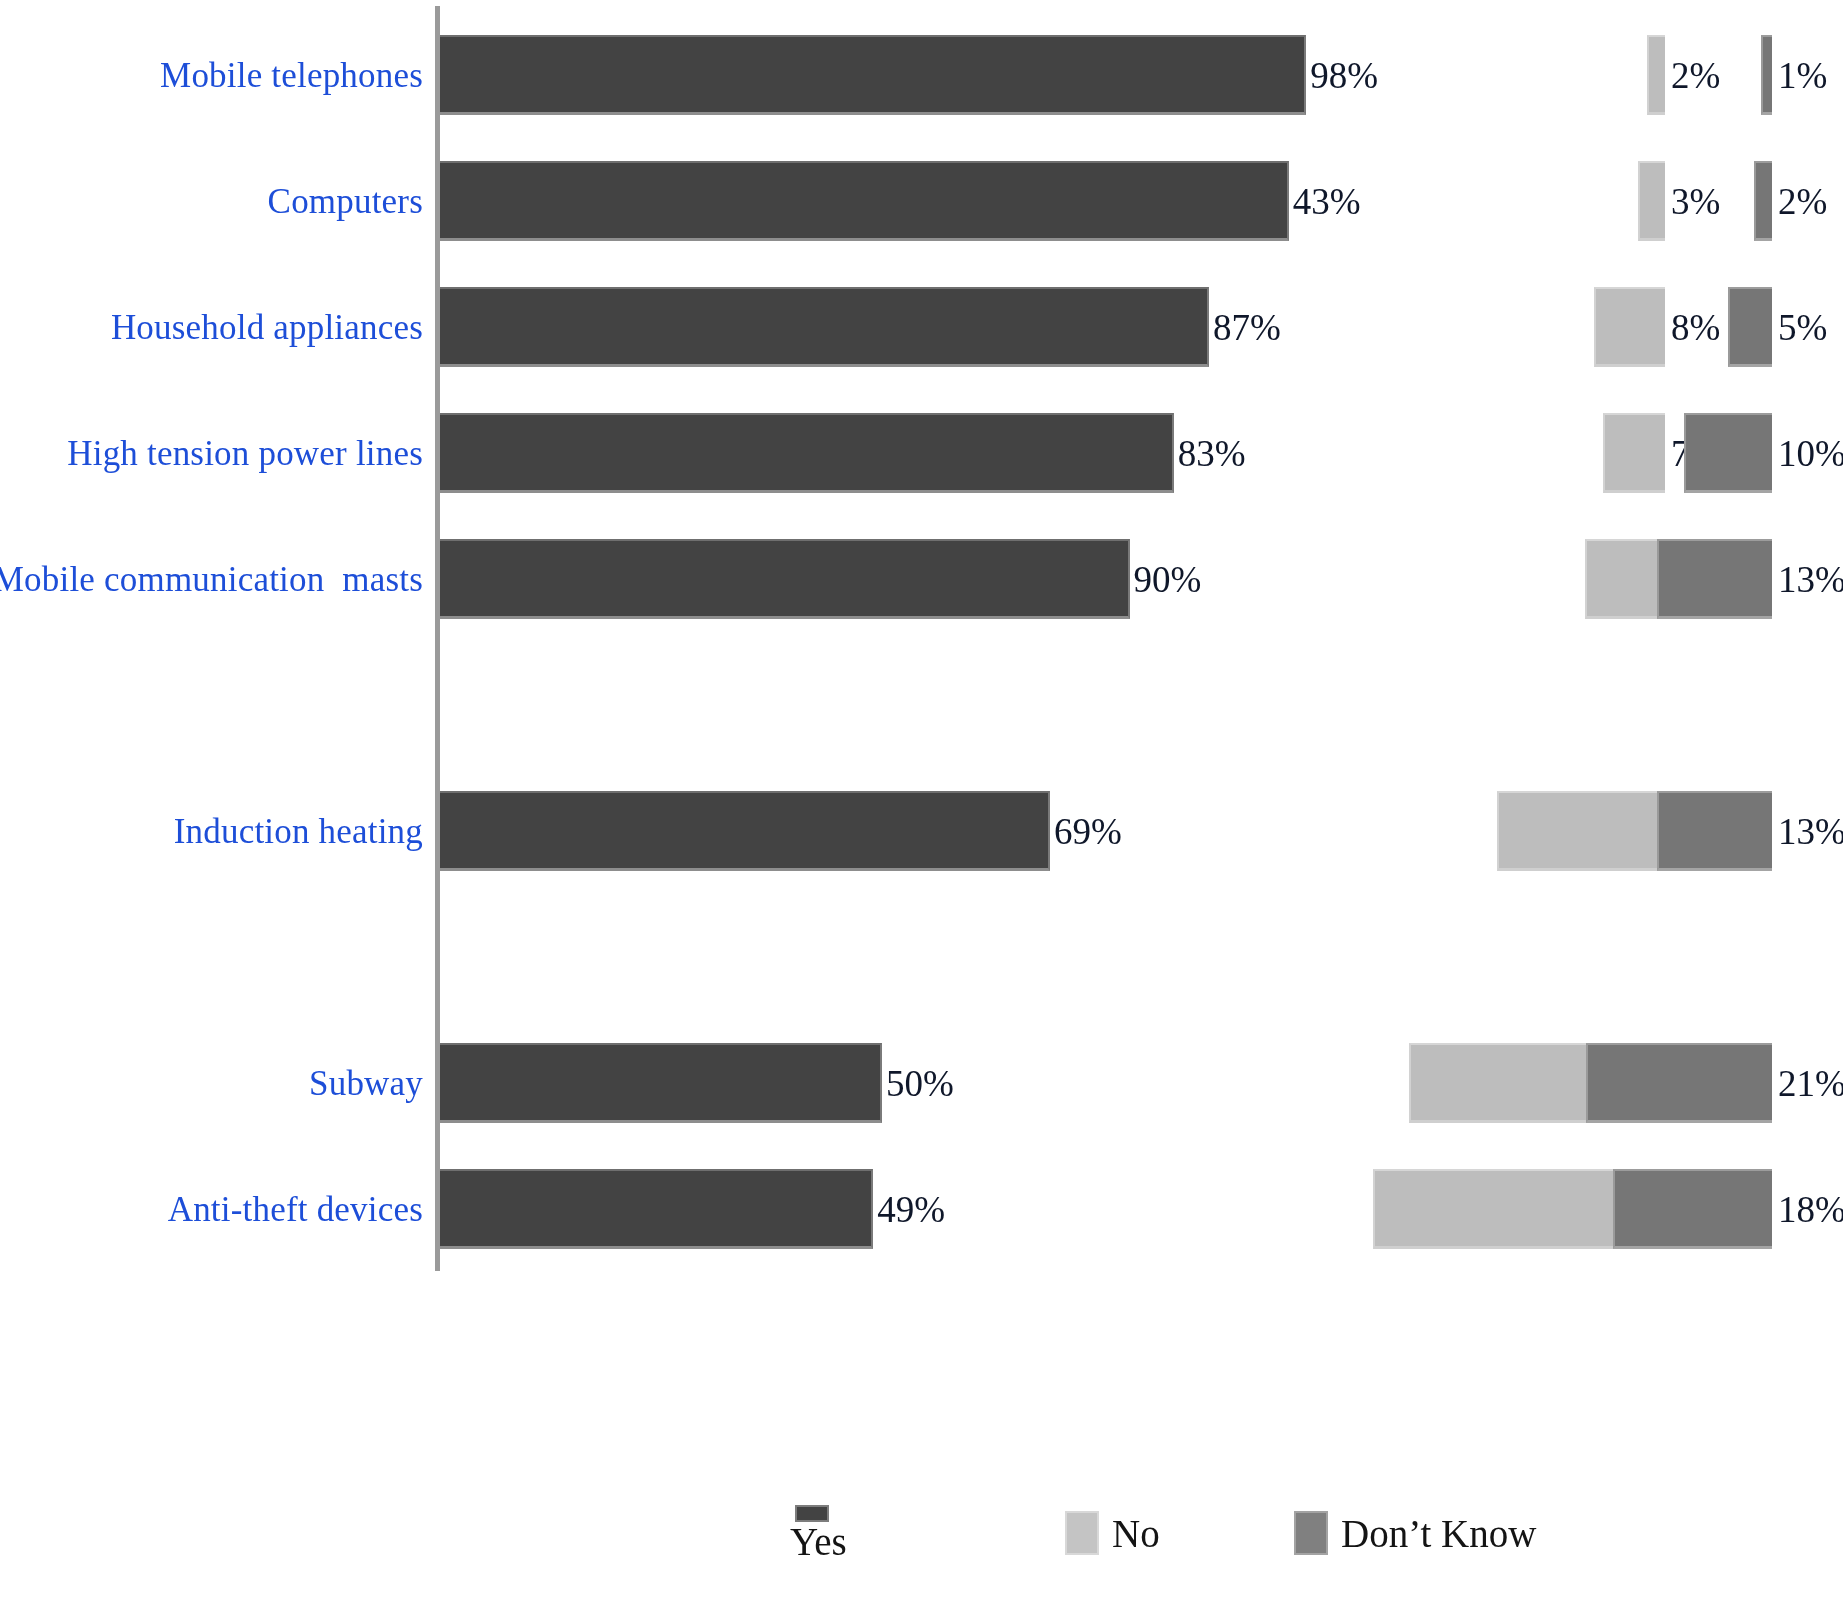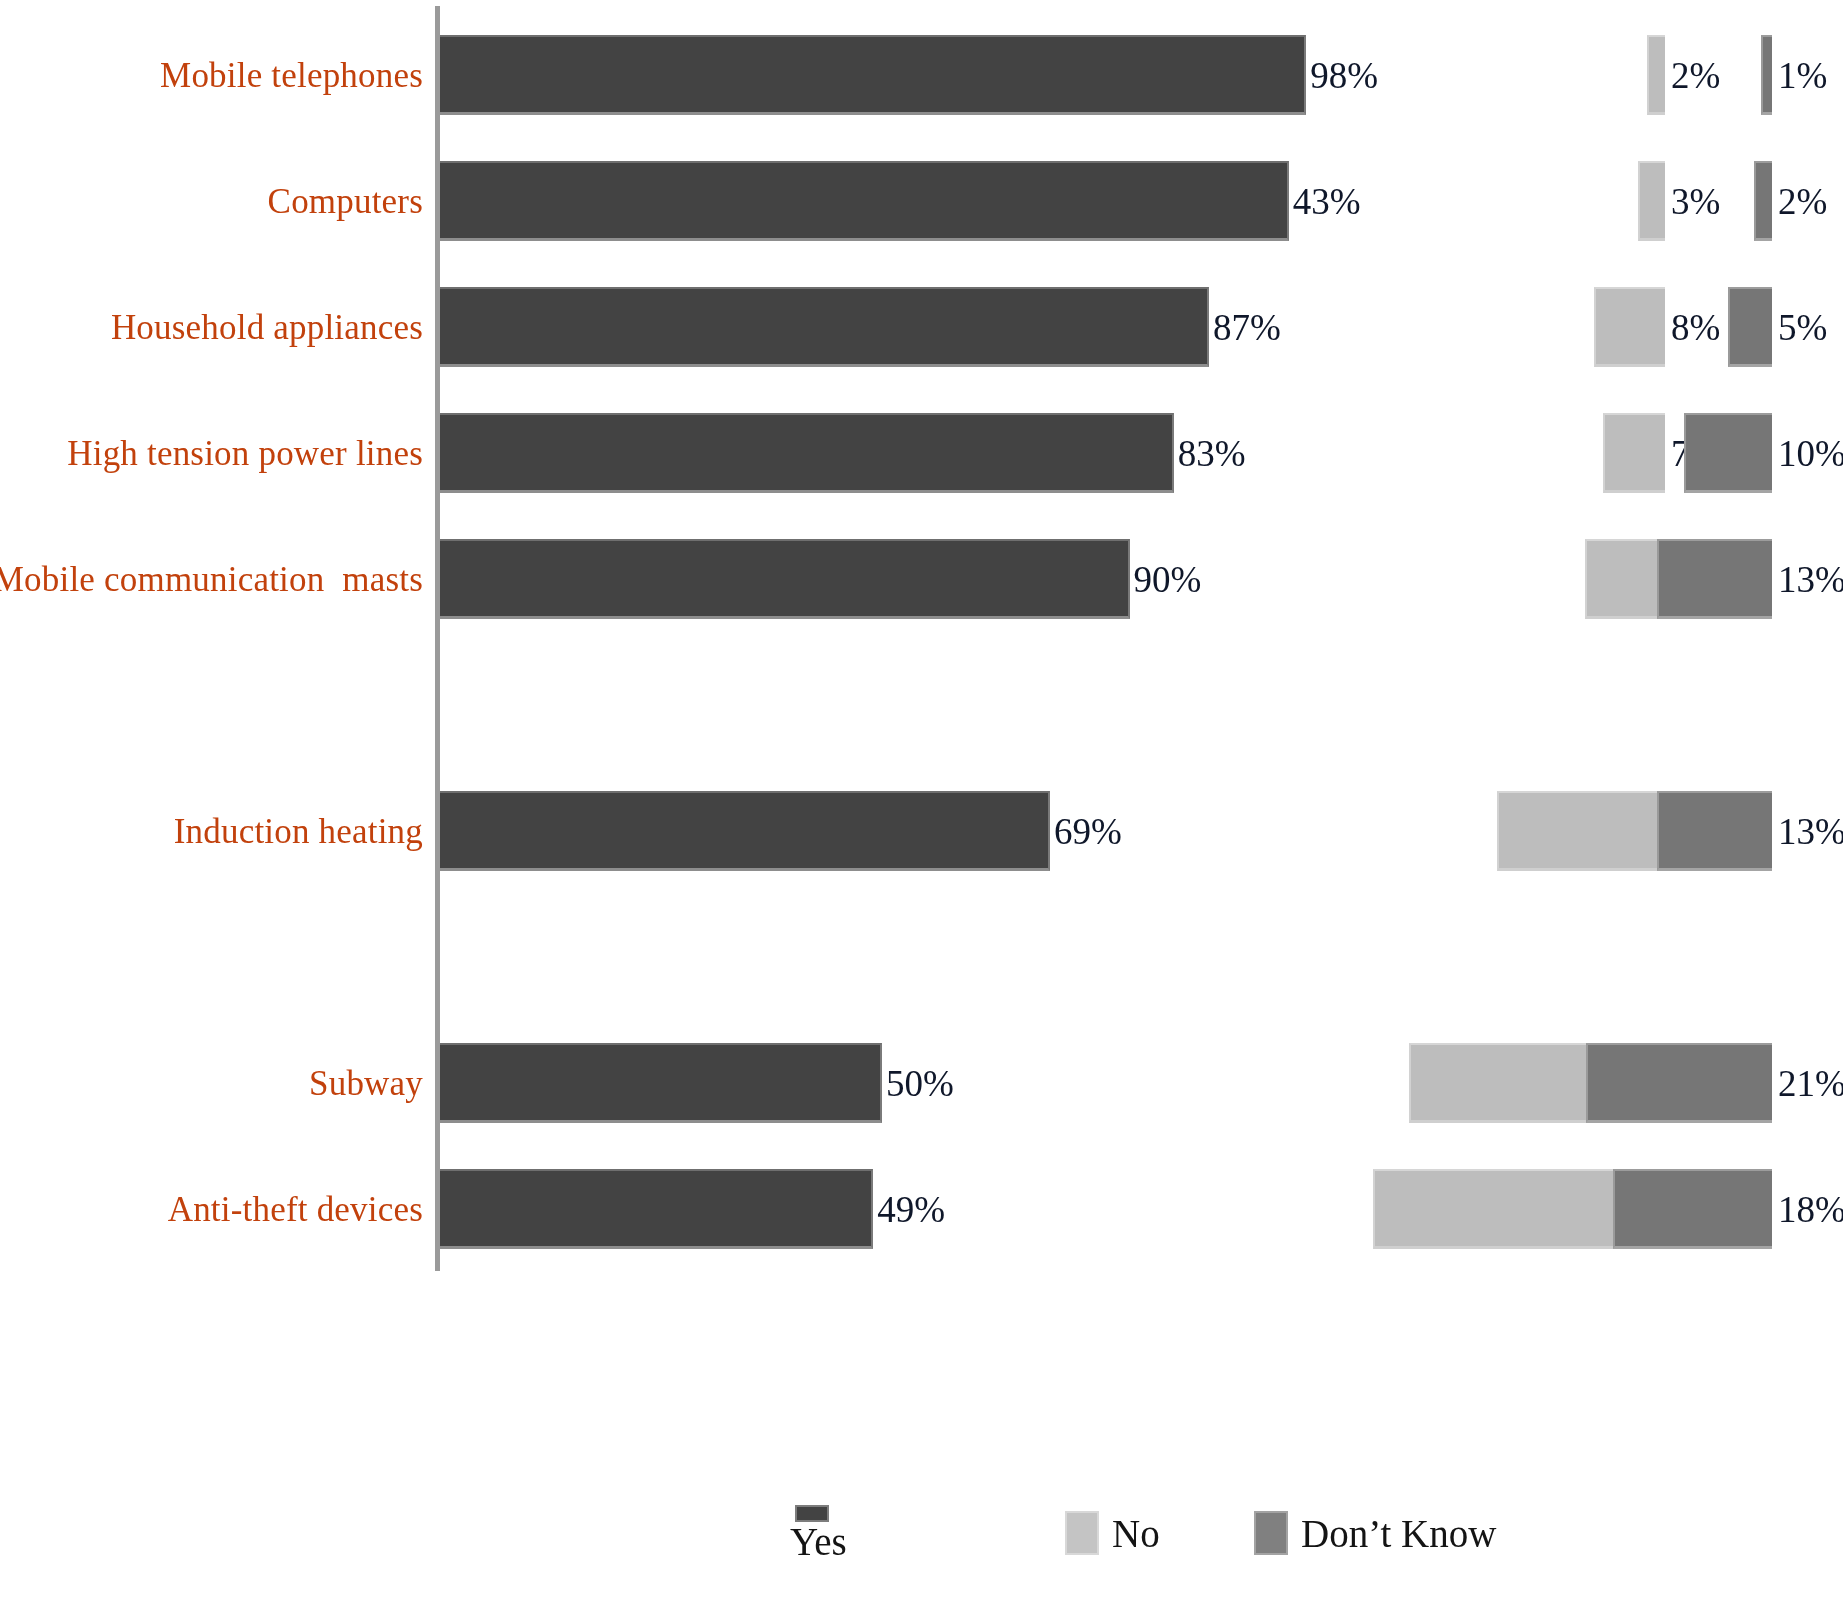--- a/index.html
+++ b/index.html
@@ -38,21 +38,21 @@
     height: 126px;
   }
   .cat-label {
     position: absolute;
     right: 1420px;   
     top: 50%;
     transform: translateY(-50%);
     white-space: pre;
     font-size: 35px;
     line-height: 1;
-    color: #c2410c;
+    color: #1d4ed8;
     letter-spacing: 0.2px;
   }
   
   .bar {
     position: absolute;
     top: 50%;
     transform: translateY(-50%);
     box-sizing: border-box;
   }
   .bar.yes {
@@ -208,19 +208,19 @@
   <div id="legend">
 
   <div class="legend-item" style="left: 790px; flex-direction: column;">
         <span class="legend-swatch yes"></span>
         <span class="legend-label">Yes</span>
       </div>
       <div class="legend-item" style="left: 1065px;">
         <span class="legend-swatch no"></span>
         <span class="legend-label">No</span>
       </div>
-      <div class="legend-item" style="left: 1254px;">
+      <div class="legend-item" style="left: 1294px;">
         <span class="legend-swatch dk"></span>
         <span class="legend-label">Don’t Know</span>
       </div>
     </div>
 
 </div>
 
 </body></html>

